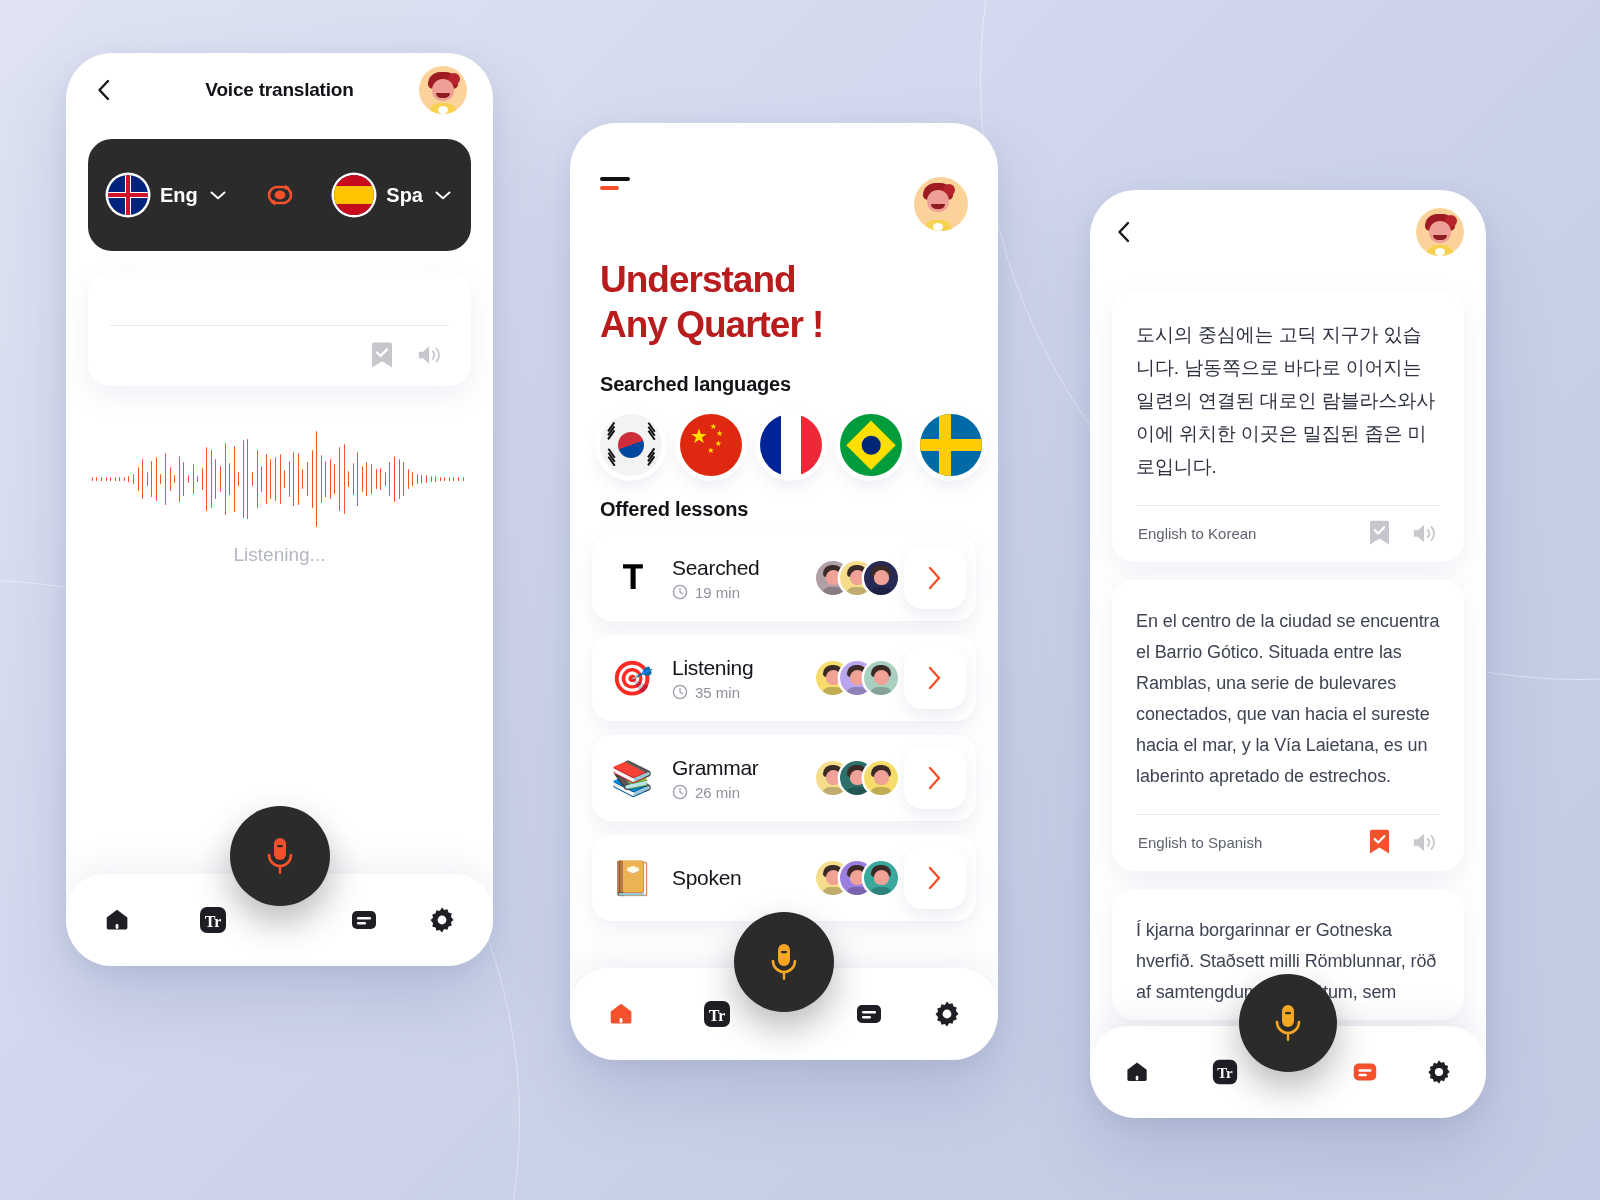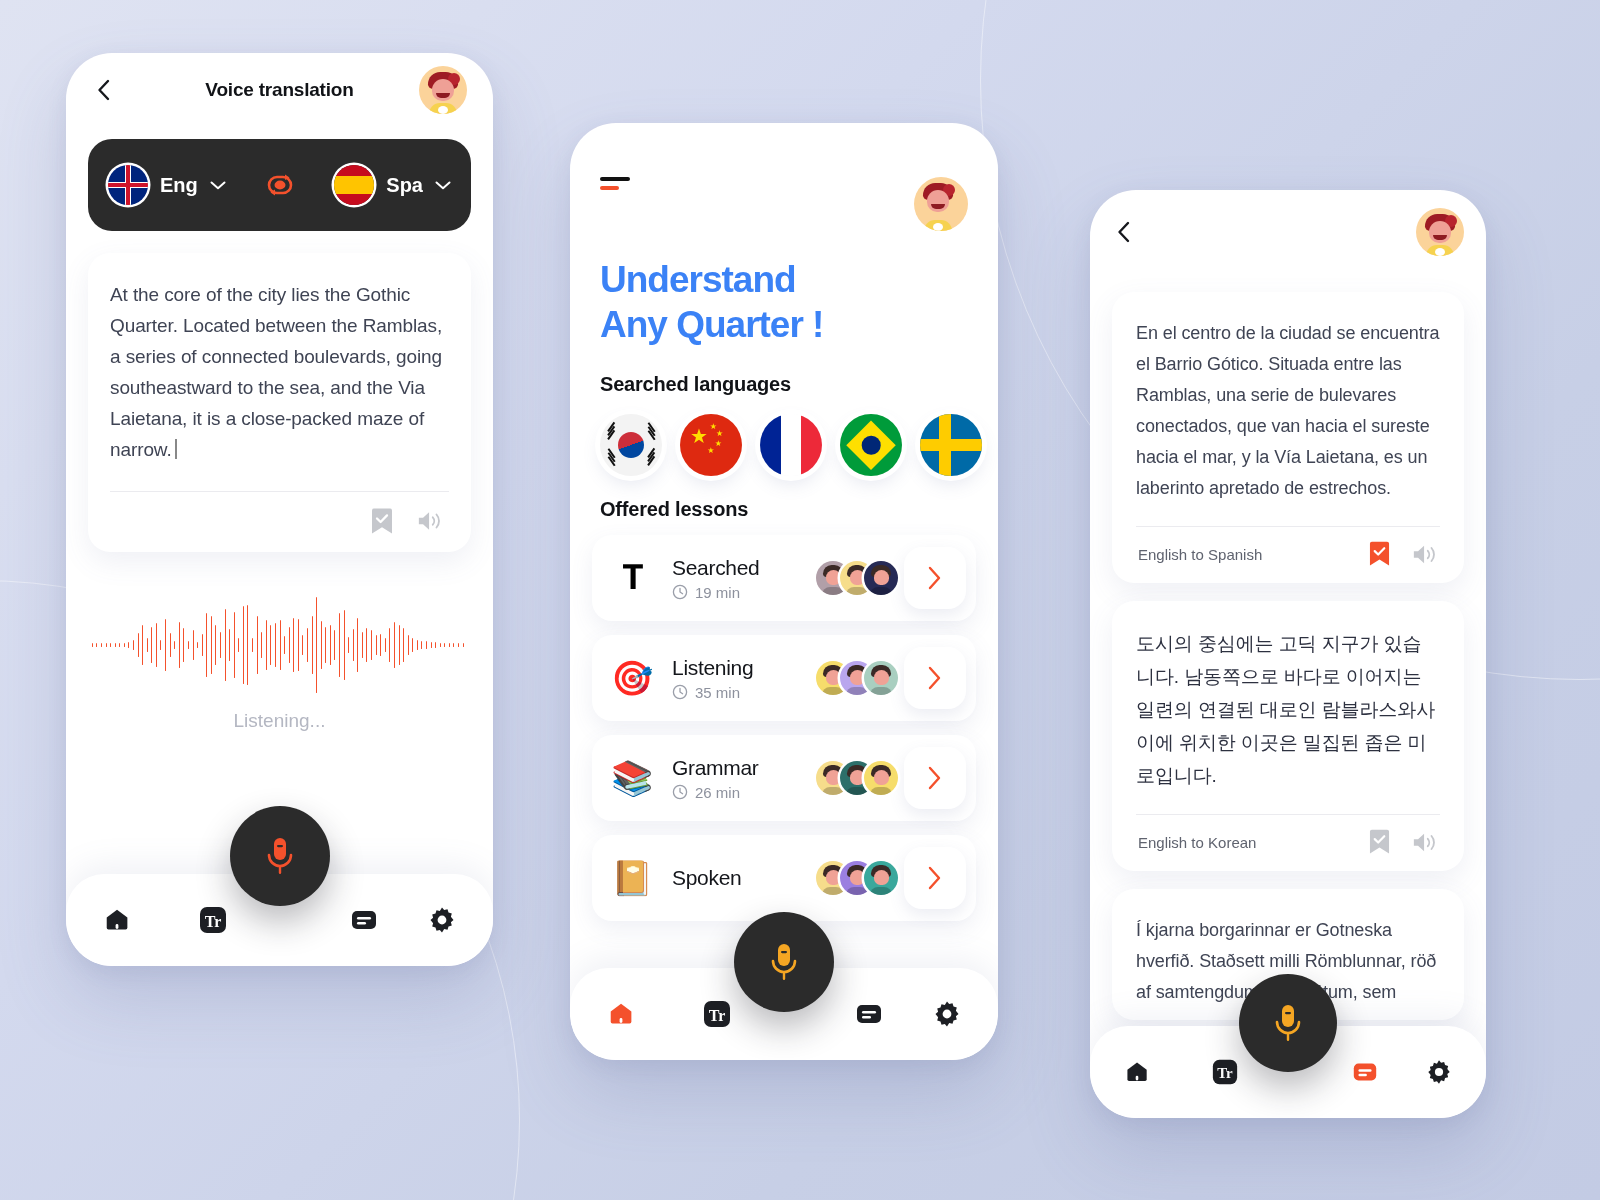--- a/index.html
+++ b/index.html
@@ -31,21 +31,21 @@
   .avatar { width: 48px; height: 48px; border-radius: 50%; margin-left:auto; position: relative; overflow:hidden;
             background: #fbd39a; flex: 0 0 auto; }
   .avatar .hair { position:absolute; left:9px; top:6px; width:30px; height:17px; background:#9e1b24; border-radius: 15px 15px 6px 6px; }
   .avatar .hair:after { content:""; position:absolute; right:-2px; top:1px; width:12px; height:12px; background:#b8242e; border-radius:50%; }
   .avatar .face { position:absolute; left:13px; top:13px; width:22px; height:22px; background:#efa096; border-radius: 11px 11px 10px 10px; }
   .avatar .stache { position:absolute; left:17px; top:27px; width:14px; height:5px; background:#8e1a22; border-radius: 0 0 7px 7px; }
   .avatar .collar { position:absolute; left:10px; bottom:0px; width:28px; height:11px; background:#f6d24f; border-radius: 14px 14px 0 0; }
   .avatar .collar:after { content:""; position:absolute; left:9px; top:3px; width:10px; height:8px; background:#fff; border-radius:50%; }
 
   
-  .lang-bar { margin: 12px 22px 0; background:#2b2b2b; border-radius: 24px; height: 92px; display:flex; align-items:center; padding: 0 20px; }
+  .lang-bar { margin: 12px 22px 0; background:#2b2b2b; border-radius: 24px; height: 112px; display:flex; align-items:center; padding: 0 20px; }
   .lang-chip { display:flex; align-items:center; gap:12px; cursor:pointer; }
   .flag { width: 40px; height: 40px; border-radius: 50%; overflow: hidden; position:relative; background:#fff; flex:0 0 auto;
           box-shadow: 0 0 0 2.5px #fff; }
   .lang-name { color:#fff; font-size: 20px; font-weight: 600; }
   .chev-d { width: 16px; height: 9px; }
   .swap-wrap { flex:1; display:flex; justify-content:center; }
 
   
   .fl-uk { background:#00247d; }
   .fl-uk:before { content:""; position:absolute; left:0; top:0; width:100%; height:100%;
@@ -94,21 +94,21 @@
   .navbar .spacer { flex:1; }
   .nav-ic { width:34px; height:34px; display:flex; align-items:center; justify-content:center; cursor:pointer; }
   .mic-fab { position:absolute; border-radius:50%; background:#2b2b2b; display:flex; align-items:center; justify-content:center;
      box-shadow: 0 16px 34px rgba(30,30,40,0.30); cursor:pointer; }
 
   
   .p2-top { display:flex; align-items:flex-start; padding: 54px 30px 0; }
   .hamb { width: 30px; cursor:pointer; }
   .hamb b { display:block; height:4px; border-radius:2px; background:#111; width:30px; }
   .hamb i { display:block; height:4px; border-radius:2px; background:#f4512c; width:19px; margin-top:5px; }
-  .p2-title { padding: 26px 30px 0; font-size: 37px; line-height: 45px; font-weight: 800; color:#3b82f6; letter-spacing:-1px; }
+  .p2-title { padding: 26px 30px 0; font-size: 37px; line-height: 45px; font-weight: 800; color:#b91c1c; letter-spacing:-1px; }
   .search-box { margin: 22px 22px 0; height:74px; background:#fff; border-radius: 20px; display:flex; align-items:center;
      padding: 0 20px; box-shadow: 0 10px 26px rgba(100,110,160,0.10); }
   .search-ic { width:32px; height:32px; border-radius:50%; background:#d4d4d8; position:relative; flex:0 0 auto; }
   .search-ic b { position:absolute; left:9px; top:11px; width:13px; height:2.5px; background:#fff; border-radius:2px; }
   .search-ic b:nth-child(2){ top:16px; width:9px; }
   .search-ic:after { content:""; position:absolute; right:-2px; bottom:-2px; width:9px; height:2.5px; background:#d4d4d8;
      transform: rotate(45deg); border-radius:2px; }
   .search-inp { flex:1; border:none; outline:none; font-family:inherit; font-size:19px; color:#6a6e7a; padding-left:18px; background:transparent; }
   .search-inp::placeholder { color:#b7bac4; }
   .filt { width:28px; height:22px; position:relative; cursor:pointer; flex:0 0 auto; }
@@ -187,21 +187,20 @@
     <div class="lang-chip">
       <div class="flag fl-es"></div>
       <div class="lang-name">Spa</div>
       <svg class="chev-d" viewBox="0 0 16 9">
           <path d="M1.5 1.5 L8 7.2 L14.5 1.5" fill="none" stroke="#fff" stroke-width="2" stroke-linecap="round" stroke-linejoin="round"></path>
         </svg>
     </div>
   </div>
 
   <div class="text-card">
-    <div class="body-text"><span>At the core of the city lies the Gothic Quarter. Located between the Ramblas, a series of connected boulevards, going southeastward to the sea, and the Via Laietana, it is a close-packed maze of narrow.</span><span class="caret"></span></div>
     <div class="card-div"></div>
     <div class="card-acts">
       <div class="ic-btn">
         <svg width="22" height="27" viewBox="0 0 22 27">
             <path d="M1 2.6a2 2 0 0 1 2-2h16a2 2 0 0 1 2 2v23l-10-6.4L1 25.6z" fill="#c5c7cc"></path>
             <path d="M6 10.5 L9.6 14 L16 7.4" fill="none" stroke="#fff" stroke-width="2.3" stroke-linecap="round" stroke-linejoin="round"></path>
           </svg>
       </div>
       <div class="ic-btn">
         <svg width="28" height="24" viewBox="0 0 28 24">
@@ -576,20 +575,42 @@
     <div class="avatar">
         <div class="hair"></div>
         <div class="face"></div>
         <div class="stache"></div>
         <div class="collar"></div>
       </div>
   </div>
 
   <div id="hist3">
       <div class="hist-card">
+        <div class="hist-text ko">도시의 중심에는 고딕 지구가 있습니다. 남동쪽으로 바다로 이어지는 일련의 연결된 대로인 람블라스와사이에 위치한 이곳은 밀집된 좁은 미로입니다.</div>
+        <div class="card-div" style="margin: 22px 0px 0px;"></div>
+        <div class="hist-foot">
+          <div class="hist-label">English to Korean</div>
+          <div class="hist-acts">
+            <div class="ic-btn">
+              <svg width="21" height="26" viewBox="0 0 22 27">
+                <path d="M1 2.6a2 2 0 0 1 2-2h16a2 2 0 0 1 2 2v23l-10-6.4L1 25.6z" fill="#c5c7cc"></path>
+                <path d="M6 10.5 L9.6 14 L16 7.4" fill="none" stroke="#fff" stroke-width="2.3" stroke-linecap="round" stroke-linejoin="round"></path>
+              </svg>
+            </div>
+            <div class="ic-btn">
+              <svg width="27" height="23" viewBox="0 0 28 24">
+                <path d="M2 8.5h4.5L13 2.5v19L6.5 15.5H2z" fill="#c5c7cc"></path>
+                <path d="M17 8 a6 6 0 0 1 0 8" fill="none" stroke="#c5c7cc" stroke-width="2" stroke-linecap="round"></path>
+                <path d="M21 5 a10.5 10.5 0 0 1 0 14" fill="none" stroke="#c5c7cc" stroke-width="2" stroke-linecap="round"></path>
+              </svg>
+            </div>
+          </div>
+        </div>
+      </div>
+      <div class="hist-card">
         <div class="hist-text">En el centro de la ciudad se encuentra el Barrio Gótico. Situada entre las Ramblas, una serie de bulevares conectados, que van hacia el sureste hacia el mar, y la Vía Laietana, es un laberinto apretado de estrechos.</div>
         <div class="card-div" style="margin: 22px 0px 0px;"></div>
         <div class="hist-foot">
           <div class="hist-label">English to Spanish</div>
           <div class="hist-acts">
             <div class="ic-btn">
               <svg width="21" height="26" viewBox="0 0 22 27">
                 <path d="M1 2.6a2 2 0 0 1 2-2h16a2 2 0 0 1 2 2v23l-10-6.4L1 25.6z" fill="#f4512c"></path>
                 <path d="M6 10.5 L9.6 14 L16 7.4" fill="none" stroke="#fff" stroke-width="2.3" stroke-linecap="round" stroke-linejoin="round"></path>
               </svg>
@@ -598,42 +619,20 @@
               <svg width="27" height="23" viewBox="0 0 28 24">
                 <path d="M2 8.5h4.5L13 2.5v19L6.5 15.5H2z" fill="#c5c7cc"></path>
                 <path d="M17 8 a6 6 0 0 1 0 8" fill="none" stroke="#c5c7cc" stroke-width="2" stroke-linecap="round"></path>
                 <path d="M21 5 a10.5 10.5 0 0 1 0 14" fill="none" stroke="#c5c7cc" stroke-width="2" stroke-linecap="round"></path>
               </svg>
             </div>
           </div>
         </div>
       </div>
       <div class="hist-card">
-        <div class="hist-text ko">도시의 중심에는 고딕 지구가 있습니다. 남동쪽으로 바다로 이어지는 일련의 연결된 대로인 람블라스와사이에 위치한 이곳은 밀집된 좁은 미로입니다.</div>
-        <div class="card-div" style="margin: 22px 0px 0px;"></div>
-        <div class="hist-foot">
-          <div class="hist-label">English to Korean</div>
-          <div class="hist-acts">
-            <div class="ic-btn">
-              <svg width="21" height="26" viewBox="0 0 22 27">
-                <path d="M1 2.6a2 2 0 0 1 2-2h16a2 2 0 0 1 2 2v23l-10-6.4L1 25.6z" fill="#c5c7cc"></path>
-                <path d="M6 10.5 L9.6 14 L16 7.4" fill="none" stroke="#fff" stroke-width="2.3" stroke-linecap="round" stroke-linejoin="round"></path>
-              </svg>
-            </div>
-            <div class="ic-btn">
-              <svg width="27" height="23" viewBox="0 0 28 24">
-                <path d="M2 8.5h4.5L13 2.5v19L6.5 15.5H2z" fill="#c5c7cc"></path>
-                <path d="M17 8 a6 6 0 0 1 0 8" fill="none" stroke="#c5c7cc" stroke-width="2" stroke-linecap="round"></path>
-                <path d="M21 5 a10.5 10.5 0 0 1 0 14" fill="none" stroke="#c5c7cc" stroke-width="2" stroke-linecap="round"></path>
-              </svg>
-            </div>
-          </div>
-        </div>
-      </div>
-      <div class="hist-card">
         <div class="hist-text">Í kjarna borgarinnar er Gotneska hverfið. Staðsett milli Römblunnar, röð af samtengdum breidgötum, sem</div>
       </div>
     </div>
 
   <div class="navbar" style="padding:0 30px;">
     <div class="nav-ic">
       <svg width="28" height="28" viewBox="0 0 30 30">
           <path d="M15 4 L27 13 v12 a2 2 0 0 1-2 2 H5 a2 2 0 0 1-2-2 V13z" fill="#1d1f24" transform="scale(0.86) translate(2.5,1.5)"></path>
           <rect x="13.6" y="19" width="2.8" height="5" rx="1.4" fill="#fff"></rect>
         </svg>

